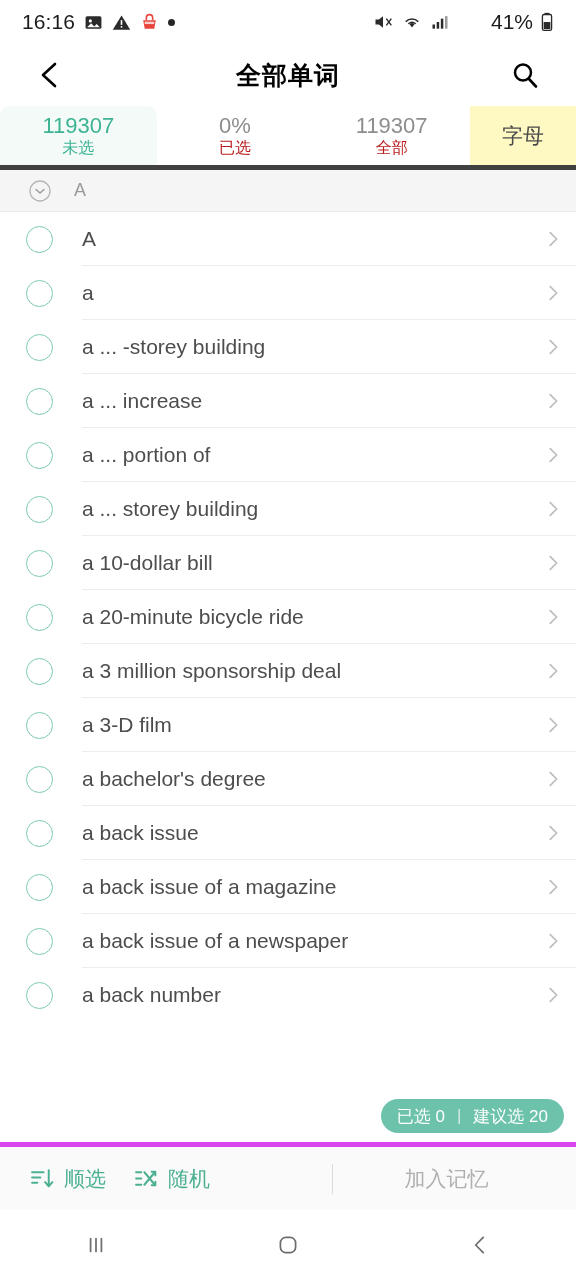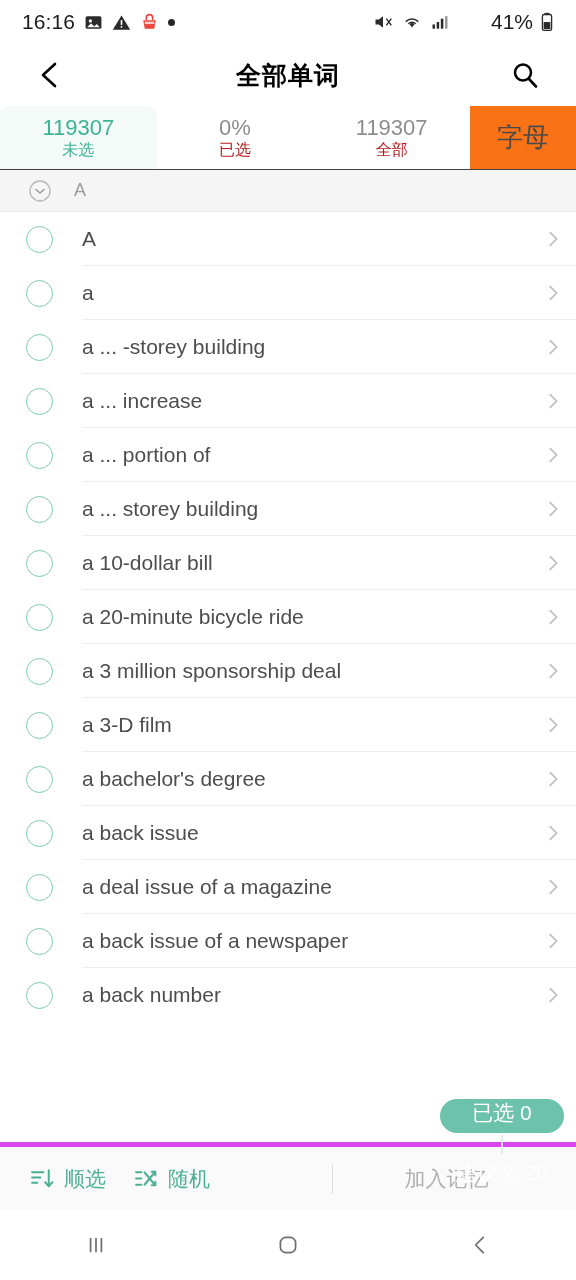--- a/index.html
+++ b/index.html
@@ -31,38 +31,38 @@
   .hdr-back{ width:44px; display:flex; align-items:center; }
   .hdr-title{
     flex:1; text-align:center; font-size:25px; font-weight:bold;
     color:#000; letter-spacing:1px;
   }
   .hdr-search{ width:44px; display:flex; justify-content:flex-end; align-items:center; }
 
   
   .tabs{
     display:flex; align-items:stretch; height:64px;
-    background:#fff; border-bottom:1px solid #404040;
+    background:#fff; border-bottom:5px solid #404040;
   }
   .tab{
     flex:1; display:flex; flex-direction:column;
     align-items:center; justify-content:center; gap:3px;
     background:#fff;
   }
   .tab.active{
     background:#f3faf8;
     border-top-left-radius:10px; border-top-right-radius:10px;
   }
   .tab-num{ font-size:22px; color:#8d8d8d; line-height:1.05; }
   .tab-lbl{ font-size:16px; color:#b91c1c; line-height:1.05; }
   .tab.active .tab-num{ color:#3db394; }
   .tab.active .tab-lbl{ color:#3db394; }
   .tab-alpha{
     width:106px; display:flex; align-items:center; justify-content:center;
-    font-size:26px; color:#4a4a4a; background:#f97316;
+    font-size:21px; color:#4a4a4a; background:#fef9c3;
   }
 
   
   .section-hd{
     height:42px; display:flex; align-items:center; gap:22px;
     padding-left:28px; background:#f5f5f5;
     border-bottom:1px solid #ececec;
   }
   .section-letter{ font-size:18px; color:#9a9a9a; }
 
@@ -85,22 +85,22 @@
     margin-left:29px; font-size:21px; color:#4d4d4d;
     white-space:nowrap; overflow:hidden; text-overflow:ellipsis;
     flex:1;
   }
   .row-chev{ width:46px; display:flex; justify-content:center; align-items:center; }
 
   
   .badge{
     position:absolute; right:12px; bottom:147px;
     height:34px; padding:0 16px; border-radius:17px;
-    background:#6dc2ab; color:#fff; font-size:21px;
-    display:flex; align-items:center; gap:4px; z-index:5;flex-direction:column;
+    background:#6dc2ab; color:#fff; font-size:17px;
+    display:flex; align-items:center; gap:12px; z-index:5;
   }
   .badge-sep{ color:#d6ece5; }
 
   
   .toolbar{
     position:absolute; left:0; right:0; bottom:70px;
     height:68px; display:flex; align-items:center;
     background:#fafafa; border-top:5px solid #d946ef;
     padding:16px 16px;
   }
@@ -353,21 +353,21 @@
         <div class="row-chev">
           <span class="ico">
             <svg width="22" height="22" viewBox="0 0 24 24">
               <path d="M9 5l7 7-7 7" stroke="#bdbdbd" stroke-width="1.9" fill="none" stroke-linecap="round" stroke-linejoin="round"></path>
             </svg>
           </span>
         </div>
       </div>
       <div class="row">
         <div class="chk"></div>
-        <div class="row-label">a deal issue of a magazine</div>
+        <div class="row-label">a back issue of a magazine</div>
         <div class="row-chev">
           <span class="ico">
             <svg width="22" height="22" viewBox="0 0 24 24">
               <path d="M9 5l7 7-7 7" stroke="#bdbdbd" stroke-width="1.9" fill="none" stroke-linecap="round" stroke-linejoin="round"></path>
             </svg>
           </span>
         </div>
       </div>
       <div class="row">
         <div class="chk"></div>

